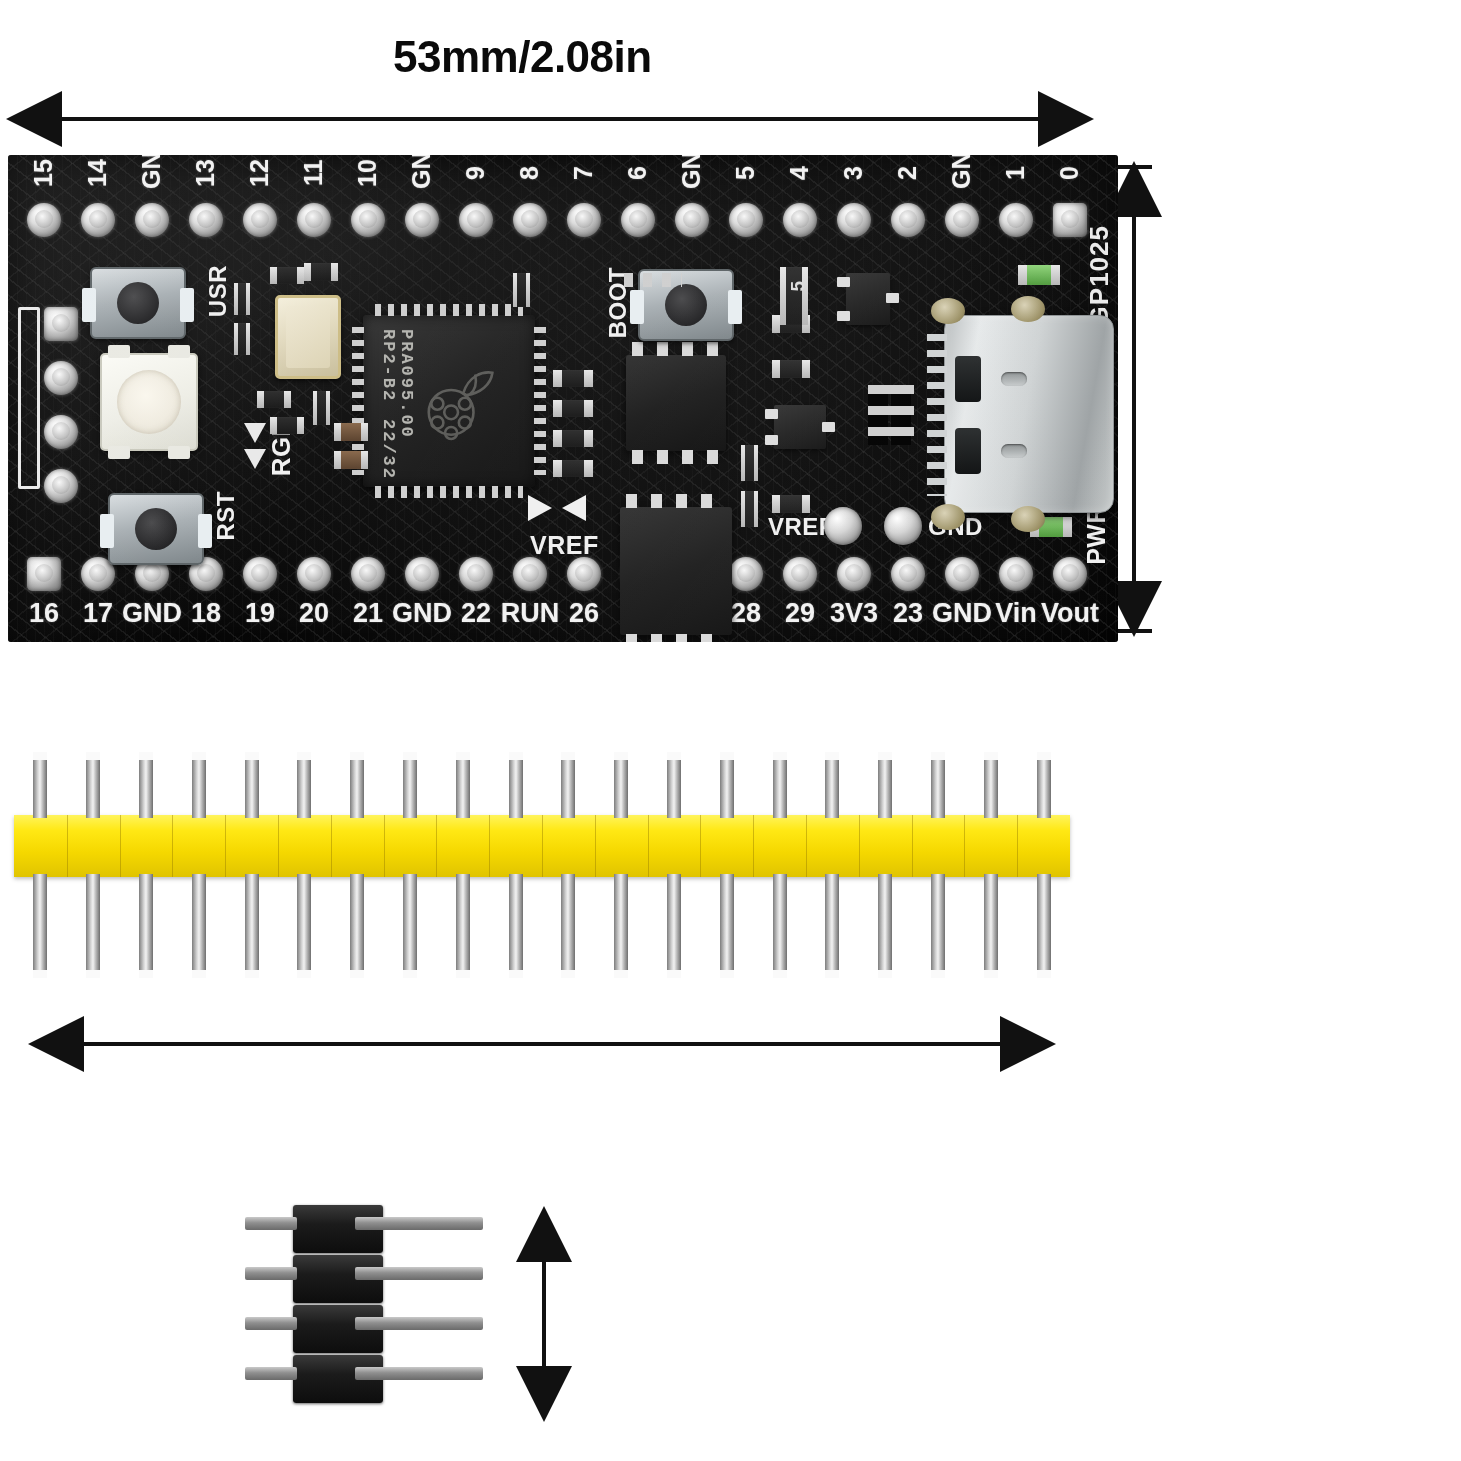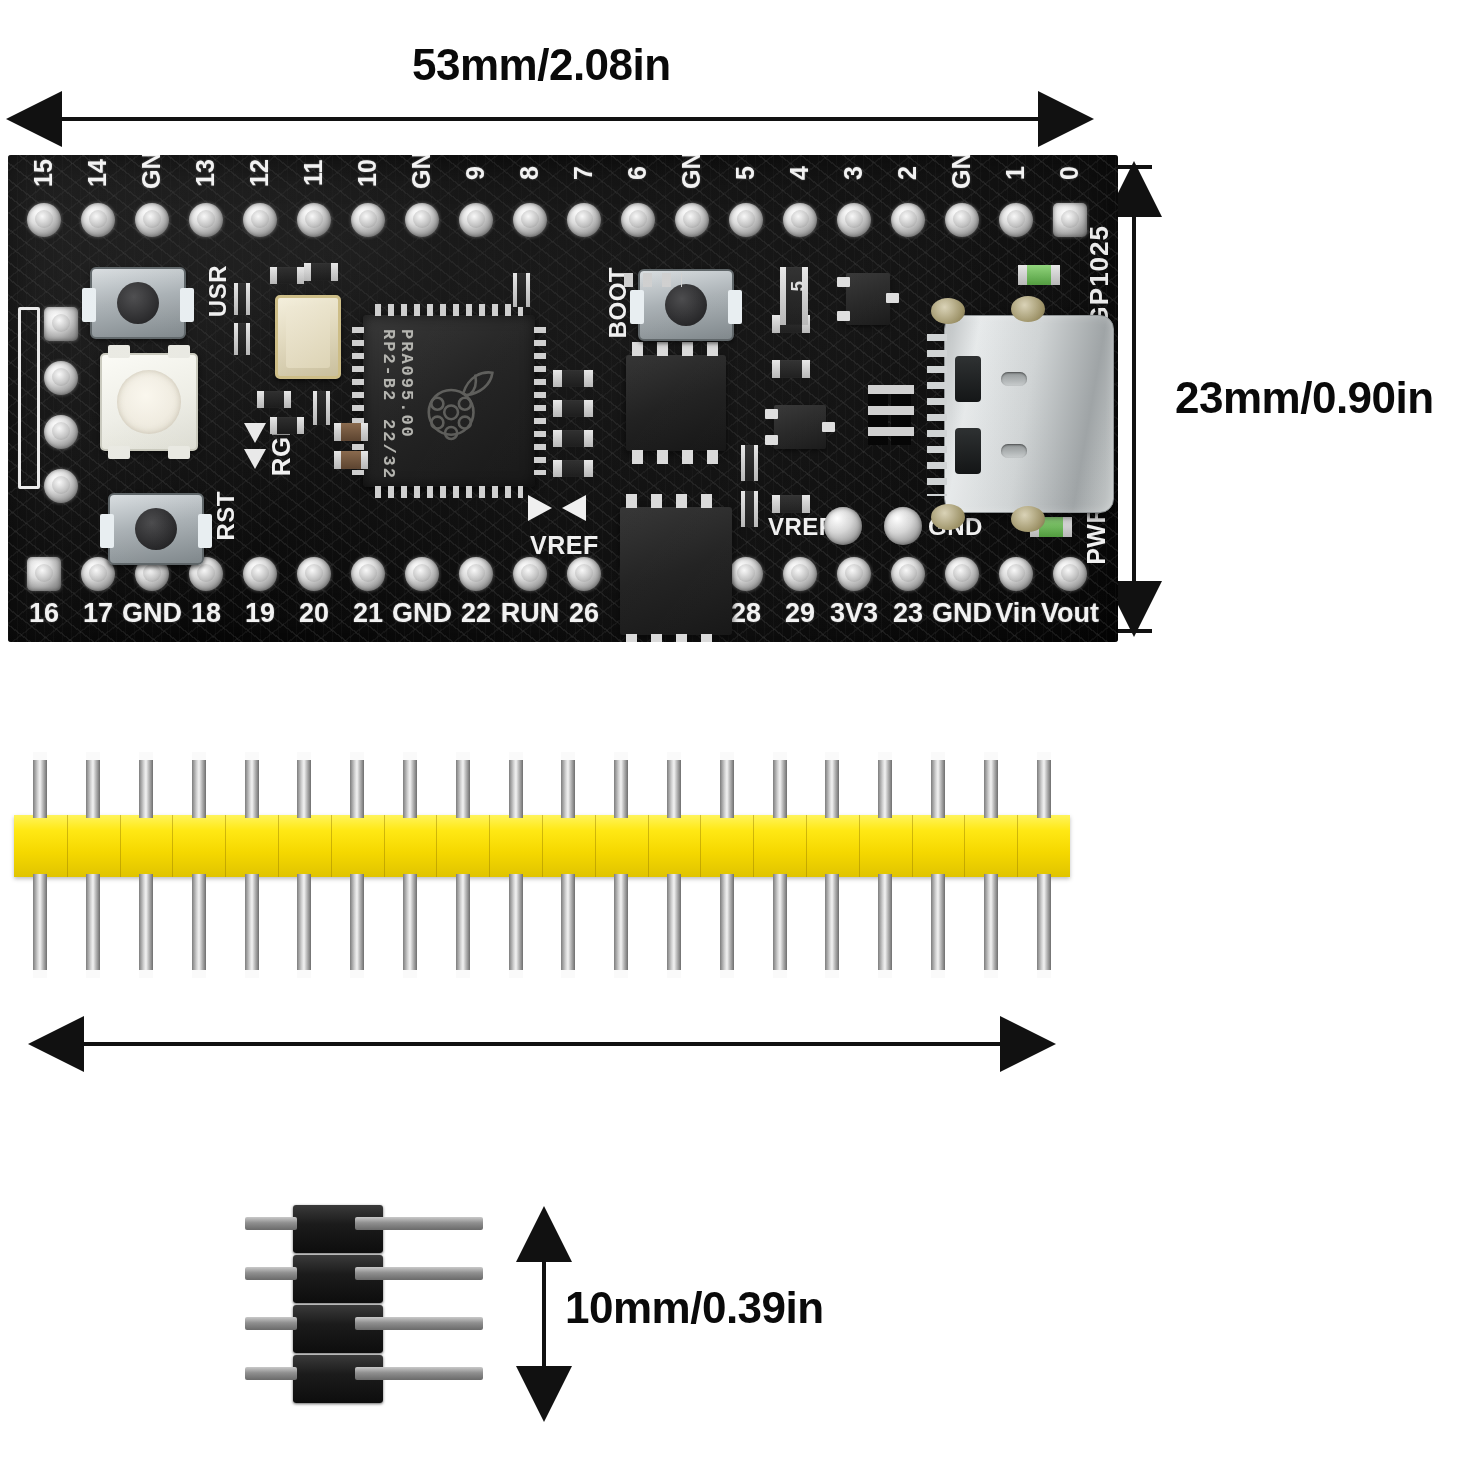--- a/index.html
+++ b/index.html
@@ -252,35 +252,34 @@
     border-radius:2px;
   }
 
   svg { display:block; overflow: visible; }
 </style>
 </head>
 <body>
 
 <div id="stage">
 
-  <div class="dim-label" style="left:412px; top:32px;margin-top:8px;">53mm/2.08in</div>
+  <div class="dim-label" style="left:393px; top:32px;">53mm/2.08in</div>
 
   <svg class="dimline" style="left:0px; top:105px;" width="1130" height="30">
     <defs>
       <marker id="arrL" markerWidth="16" markerHeight="14" refX="1" refY="7" orient="auto">
         <path d="M14,0 L0,7 L14,14 z" fill="#111"></path>
       </marker>
       <marker id="arrR" markerWidth="16" markerHeight="14" refX="15" refY="7" orient="auto">
         <path d="M2,0 L16,7 L2,14 z" fill="#111"></path>
       </marker>
     </defs>
     <line x1="10" y1="14" x2="1090" y2="14" stroke="#111" stroke-width="4" marker-start="url(#arrL)" marker-end="url(#arrR)"></line>
   </svg>
 
-  <div class="dim-label" style="left:1175px; top:373px;">23mm/0.90in</div>
 
   <svg class="dimline" style="left:1112px; top:155px;" width="50" height="495">
     <line x1="22" y1="10" x2="22" y2="478" stroke="#111" stroke-width="4" marker-start="url(#arrL)" marker-end="url(#arrR)"></line>
     <line x1="4" y1="12" x2="40" y2="12" stroke="#111" stroke-width="4"></line>
     <line x1="4" y1="476" x2="40" y2="476" stroke="#111" stroke-width="4"></line>
   </svg>
 
   <div id="board">
     <div class="traces"></div>
 
@@ -678,15 +677,14 @@
       <div class="mp" style="left: 0px; top: 112px; width: 52px;"></div>
       <div class="mp" style="left: 110px; top: 112px; width: 128px;"></div>
       <div class="blk" style="top: 150px;"></div>
       <div class="mp" style="left: 0px; top: 162px; width: 52px;"></div>
       <div class="mp" style="left: 110px; top: 162px; width: 128px;"></div>
     </div>
 
   <svg class="dimline" style="left:520px; top:1200px;" width="50" height="230">
     <line x1="24" y1="10" x2="24" y2="218" stroke="#111" stroke-width="4" marker-start="url(#arrL)" marker-end="url(#arrR)"></line>
   </svg>
-  <div class="dim-label" style="left:565px; top:1283px;">10mm/0.39in</div>
 
 </div>
 
 </body></html>

